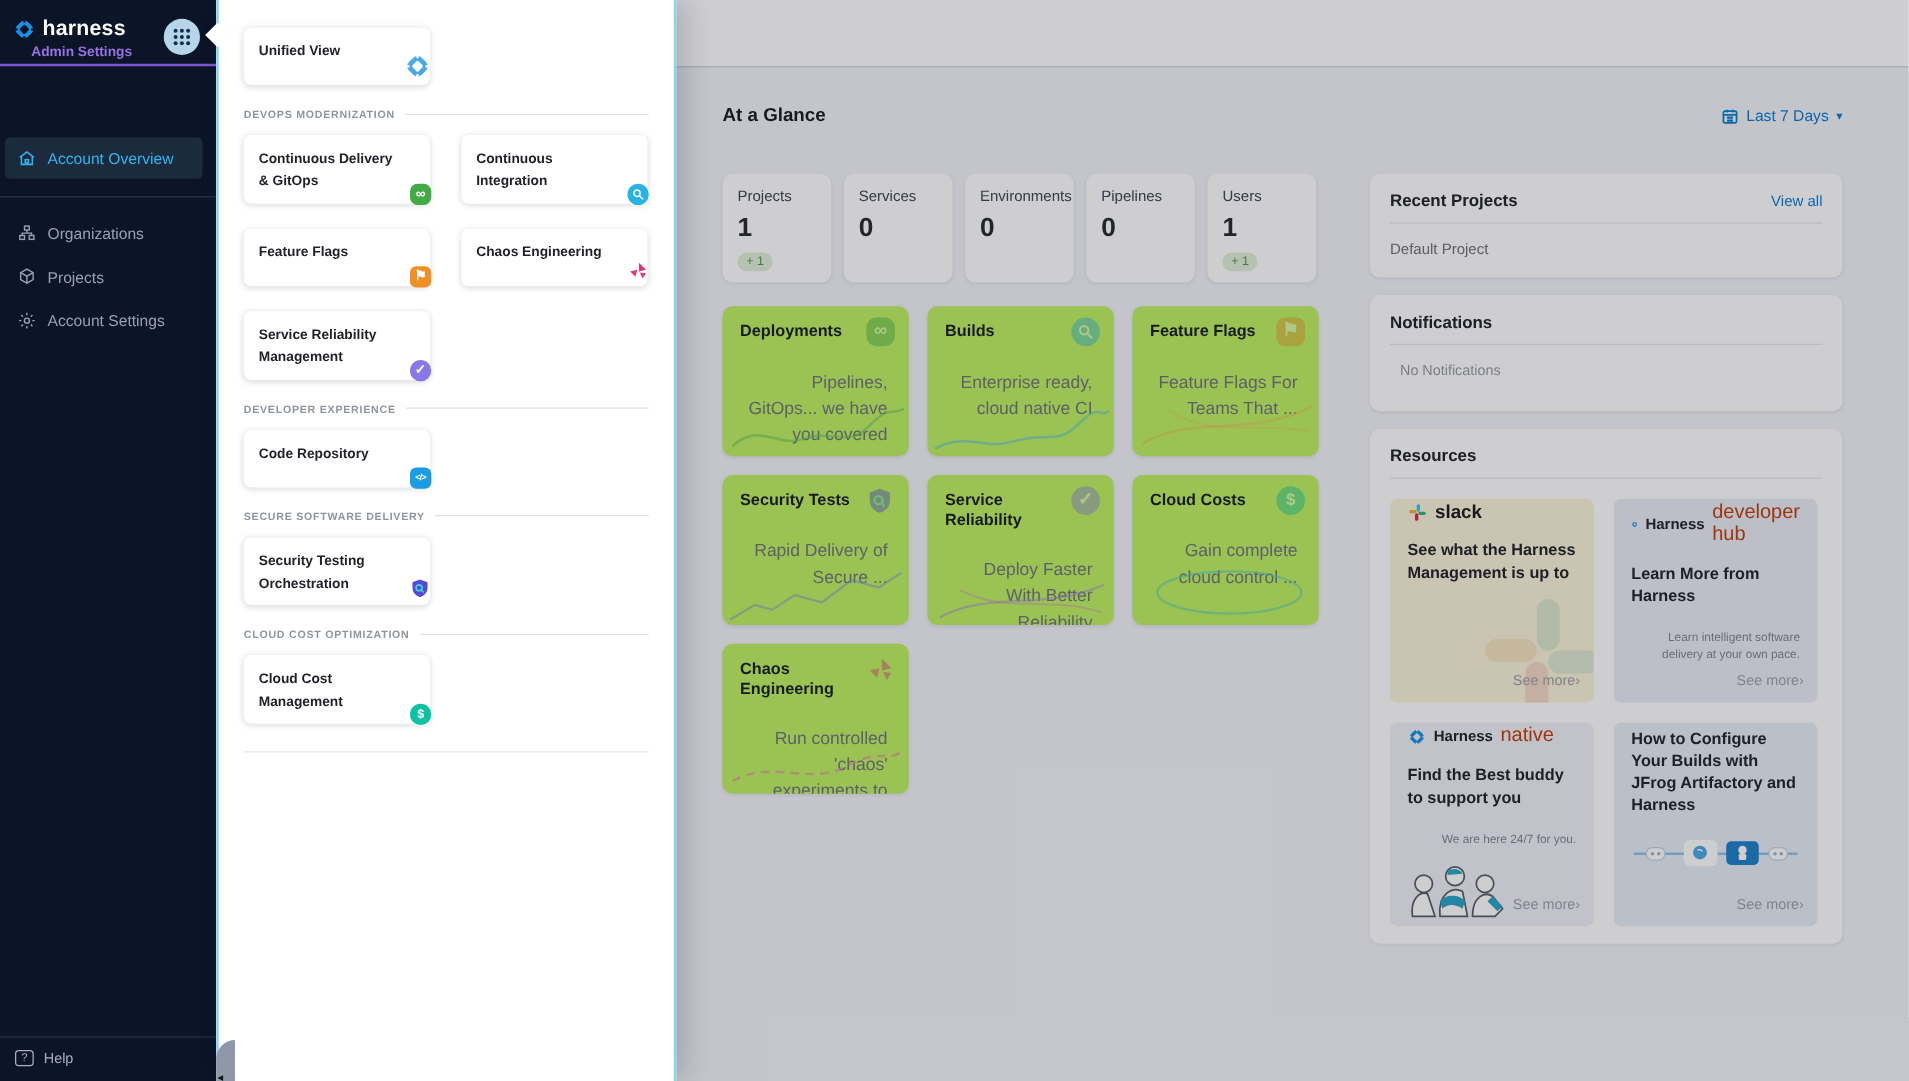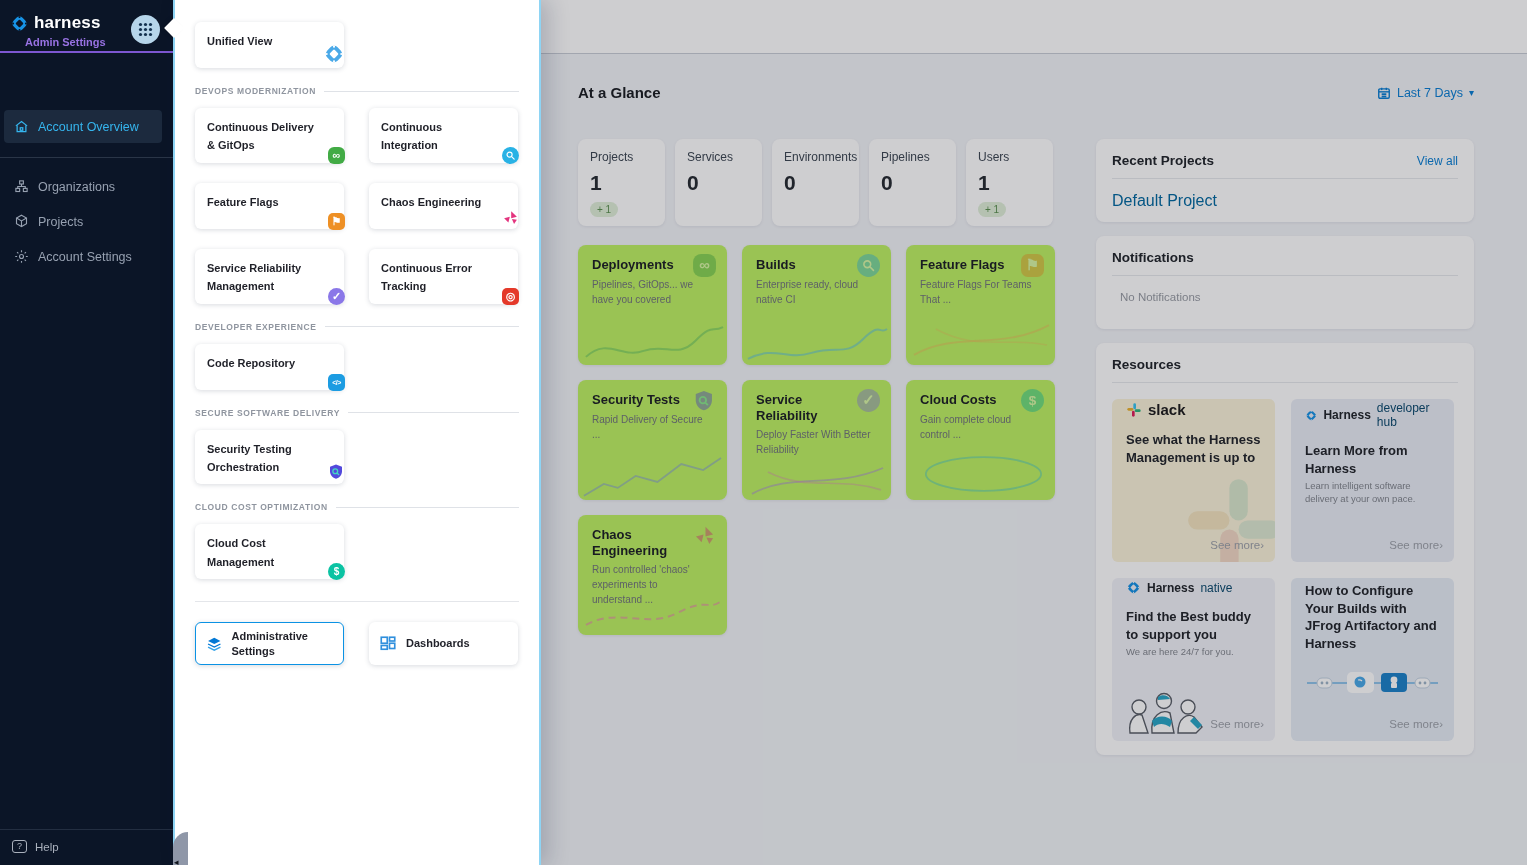--- a/index.html
+++ b/index.html
@@ -119,48 +119,48 @@
     display:inline-block; margin-top:7px; background:#e0efd9; color:#5d9152;
     font-size:10px; border-radius:8px; padding:2px 7px;
   }
   
   .mod-grid { display:grid; grid-template-columns:repeat(3,149px); column-gap:15px; row-gap:15px; margin-top:19px; }
   .mod-card {
     position:relative; height:120px; background:#bef264; border-radius:8px; padding:12px 14px;
     box-shadow:0 1px 3px rgba(20,30,60,.08); overflow:hidden; cursor:pointer;
   }
   .mod-card .mt { font-size:13px; font-weight:bold; color:#1d2026; line-height:1.2; width:104px; }
-  .mod-card .md { font-size:10px; color:#73767d; line-height:1.5; margin-top:4px; width:118px; }
+  .mod-card .md { font-size:14px; color:#73767d; line-height:1.5; margin-top:22px; width:118px;text-align:right; }
   .fade-icon { position:absolute; top:9px; right:11px; opacity:.42; transform:scale(1.35); transform-origin:top right; }
   .squiggle { position:absolute; left:0; bottom:2px; width:100%; height:52px; }
   
   .panel-card {
     background:#fff; border-radius:8px; box-shadow:0 1px 3px rgba(20,30,60,.08);
     padding:14px 16px; margin-bottom:14px;
   }
   .panel-head { display:flex; align-items:center; justify-content:space-between; }
   .panel-title { font-size:13.5px; font-weight:bold; color:#22262c; }
   .blue-link { color:#0b7fd4; font-size:12px; cursor:pointer; }
   .thin-rule { border-top:1px solid #e7e9ed; margin-top:10px; }
-  .proj-link { display:inline-block; margin-top:13px; color:#0369a1; font-size:16px; font-weight:500; cursor:pointer; }
+  .proj-link { display:inline-block; margin-top:13px; color:#737373; font-size:12px; font-weight:500; cursor:pointer; }
   .empty-note { margin:15px 0 5px 8px; color:#989ca4; font-size:11.5px; }
   
   .res-grid { display:grid; grid-template-columns:163px 163px; gap:16px; margin-top:16px; }
   .res-card { position:relative; height:163px; border-radius:6px; padding:2px 14px; overflow:hidden; cursor:pointer; }
   .res-card.slack   { background:#faf3da; }
   .res-card.devhub  { background:#e9edf6; }
   .res-card.support { background:#f1f2f8; }
   .res-card.jfrog   { background:#e6edf6; }
   .brand-line { display:flex; align-items:center; gap:6px; }
   .slack-word { font-size:15px; font-weight:bold; color:#1d1c1d; }
   .bl-bold { font-size:12px; font-weight:bold; color:#22262c; }
-  .bl-rest { font-size:12px; color:#0c4a6e; }
+  .bl-rest { font-size:16px; color:#c2410c; }
   .res-title { font-size:13px; font-weight:bold; color:#23262c; line-height:1.35; margin-top:13px; }
   .res-title.tight { margin-top:2px; }
-  .res-desc { font-size:9.5px; color:#82868e; line-height:1.35; margin-top:3px; }
+  .res-desc { font-size:9.5px; color:#82868e; line-height:1.35; margin-top:20px;text-align:right; }
   .see-more { position:absolute; right:11px; bottom:11px; color:#9da1a9; font-size:11.5px; }
   .slack-mark { position:absolute; right:-14px; bottom:-18px; opacity:.35; }
   .pipe-art { margin-top:16px; width:100%; }
   .people-art { position:absolute; left:10px; bottom:6px; }
 </style>
 </head>
 <body>
 
 <div class="main">
   <div class="topbar"></div>
@@ -532,26 +532,20 @@
             <path d="M3 13l8-2-2 8z"></path>
             <path d="M14 14l7 1-4 6z"></path>
           </svg></span>
     </div>
     <div class="fly-card">
       <span class="title">Service Reliability Management</span>
       <span class="mod-icon srm round">
           <span class="g">✓</span>
         </span>
     </div>
-    <div class="fly-card">
-      <span class="title">Continuous Error Tracking</span>
-      <span class="mod-icon cet">
-          <span class="g">◎</span>
-        </span>
-    </div>
   </div>
 
   <div class="sec-head">
     <span class="t">DEVELOPER EXPERIENCE</span>
       <span class="line"></span>
   </div>
   <div class="fly-grid">
     <div class="fly-card">
       <span class="title">Code Repository</span>
       <span class="mod-icon code">
@@ -582,36 +576,17 @@
   <div class="fly-grid">
     <div class="fly-card">
       <span class="title">Cloud Cost Management</span>
       <span class="mod-icon ccm round">
           <span class="g">$</span>
         </span>
     </div>
   </div>
 
   <div class="fly-footer-divider"></div>
-  <div class="fly-footer">
-    <div class="foot-btn selected">
-      <svg width="20" height="20" viewBox="0 0 24 24" fill="none">
-          <path d="M12 3l9 4.5L12 12 3 7.5z" fill="#0278d5"></path>
-          <path d="M3 12l9 4.5 9-4.5" stroke="#0278d5" stroke-width="2"></path>
-          <path d="M3 16.5L12 21l9-4.5" stroke="#35a3e8" stroke-width="2"></path>
-        </svg>
-      <span>Administrative Settings</span>
-    </div>
-    <div class="foot-btn">
-      <svg width="18" height="18" viewBox="0 0 24 24" fill="none" stroke="#2f8fdd" stroke-width="2.2">
-          <rect x="3" y="3" width="8" height="8"></rect>
-          <rect x="14" y="3" width="7" height="5"></rect>
-          <rect x="14" y="11" width="7" height="7"></rect>
-          <rect x="3" y="14" width="8" height="5"></rect>
-        </svg>
-      <span>Dashboards</span>
-    </div>
-  </div>
 
   <div class="panel-handle">
     <span>◂</span>
   </div>
 </div>
 
 </body></html>

